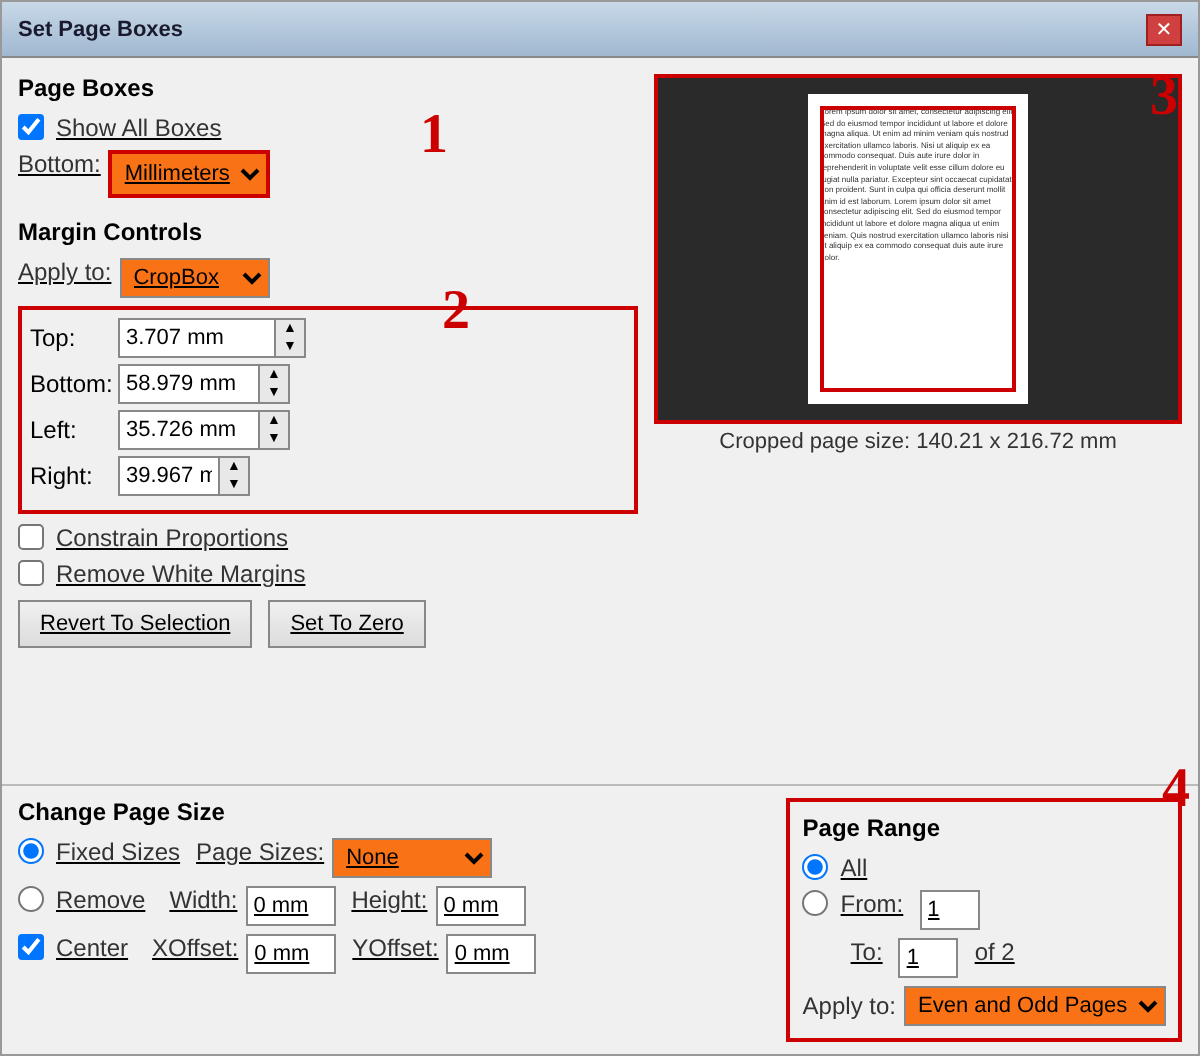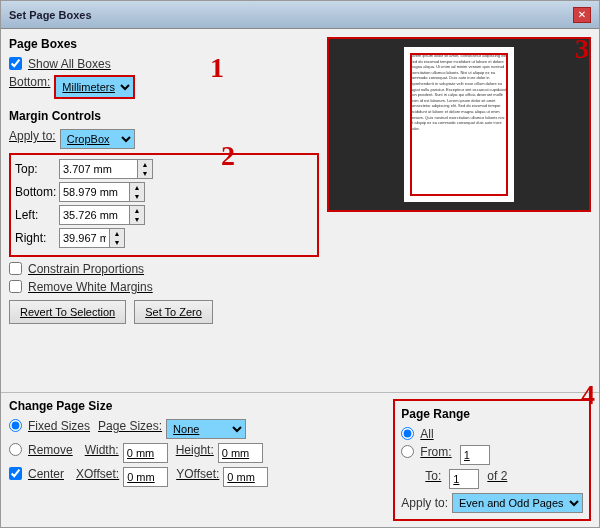--- a/index.html
+++ b/index.html
@@ -76,21 +76,21 @@
       text-decoration: underline;
     }
     .label {
       font-size: 12px;
       color: #333;
     }
     select {
       font-size: 11px;
       padding: 1px 2px;
       border: 1px solid #888;
-      background: #7dd3fc;
+      background: #f97316;
       height: 20px;
     }
     input[type="text"] {
       font-size: 11px;
       border: 1px solid #888;
       padding: 1px 3px;
       height: 20px;
       background: white;
     }
     input[type="checkbox"] {
@@ -336,20 +336,21 @@
       <div style="position:relative;">
         <span style="position:absolute;top:-4px;right:2px;font-size:28px;font-weight:bold;color:#cc0000;font-family:serif;z-index:10;">3</span>
         <div class="page-preview-wrapper">
           <div class="page-inner">
             <div class="page-text-sim">
               Lorem ipsum dolor sit amet, consectetur adipiscing elit. Sed do eiusmod tempor incididunt ut labore et dolore magna aliqua. Ut enim ad minim veniam quis nostrud exercitation ullamco laboris. Nisi ut aliquip ex ea commodo consequat. Duis aute irure dolor in reprehenderit in voluptate velit esse cillum dolore eu fugiat nulla pariatur. Excepteur sint occaecat cupidatat non proident. Sunt in culpa qui officia deserunt mollit anim id est laborum. Lorem ipsum dolor sit amet consectetur adipiscing elit. Sed do eiusmod tempor incididunt ut labore et dolore magna aliqua ut enim veniam. Quis nostrud exercitation ullamco laboris nisi ut aliquip ex ea commodo consequat duis aute irure dolor.
             </div>
             <div class="crop-border"></div>
           </div>
         </div>
+        <div class="caption-text">Cropped page size: 140.21 x 216.72 mm</div>
       </div>
     </div>
   </div>
 
   <div class="bottom-section">
 
     <div class="page-size-panel">
       <div class="section-title">Change Page Size</div>
       <div class="row">
         <input type="radio" name="size_type" checked="" style="">

